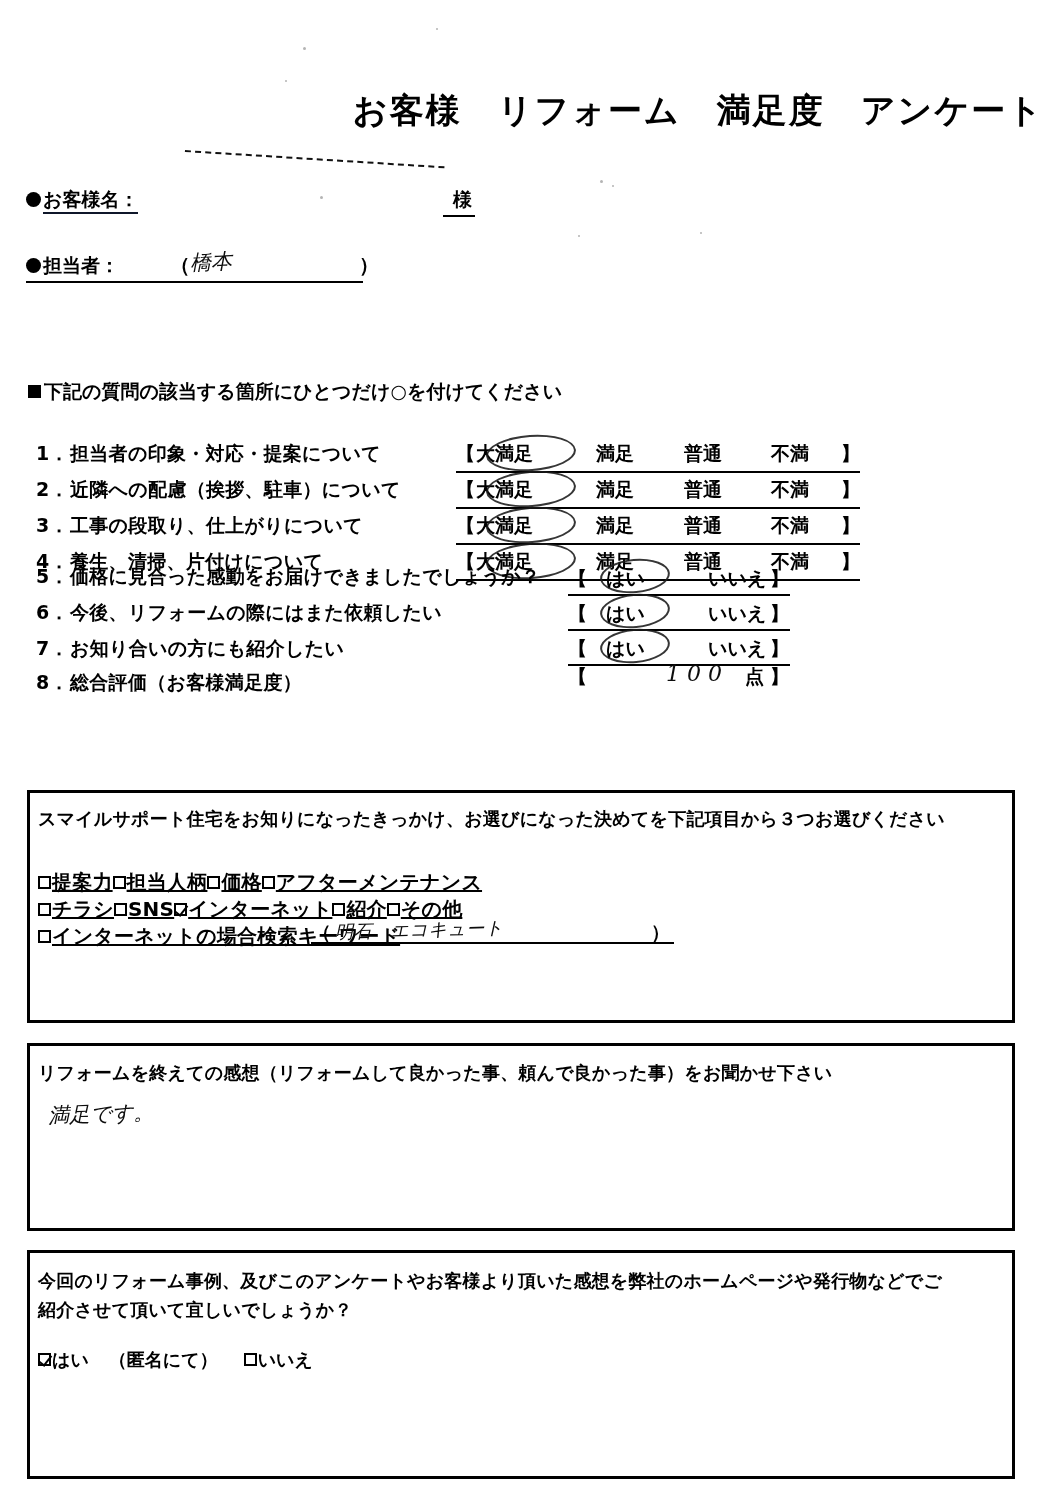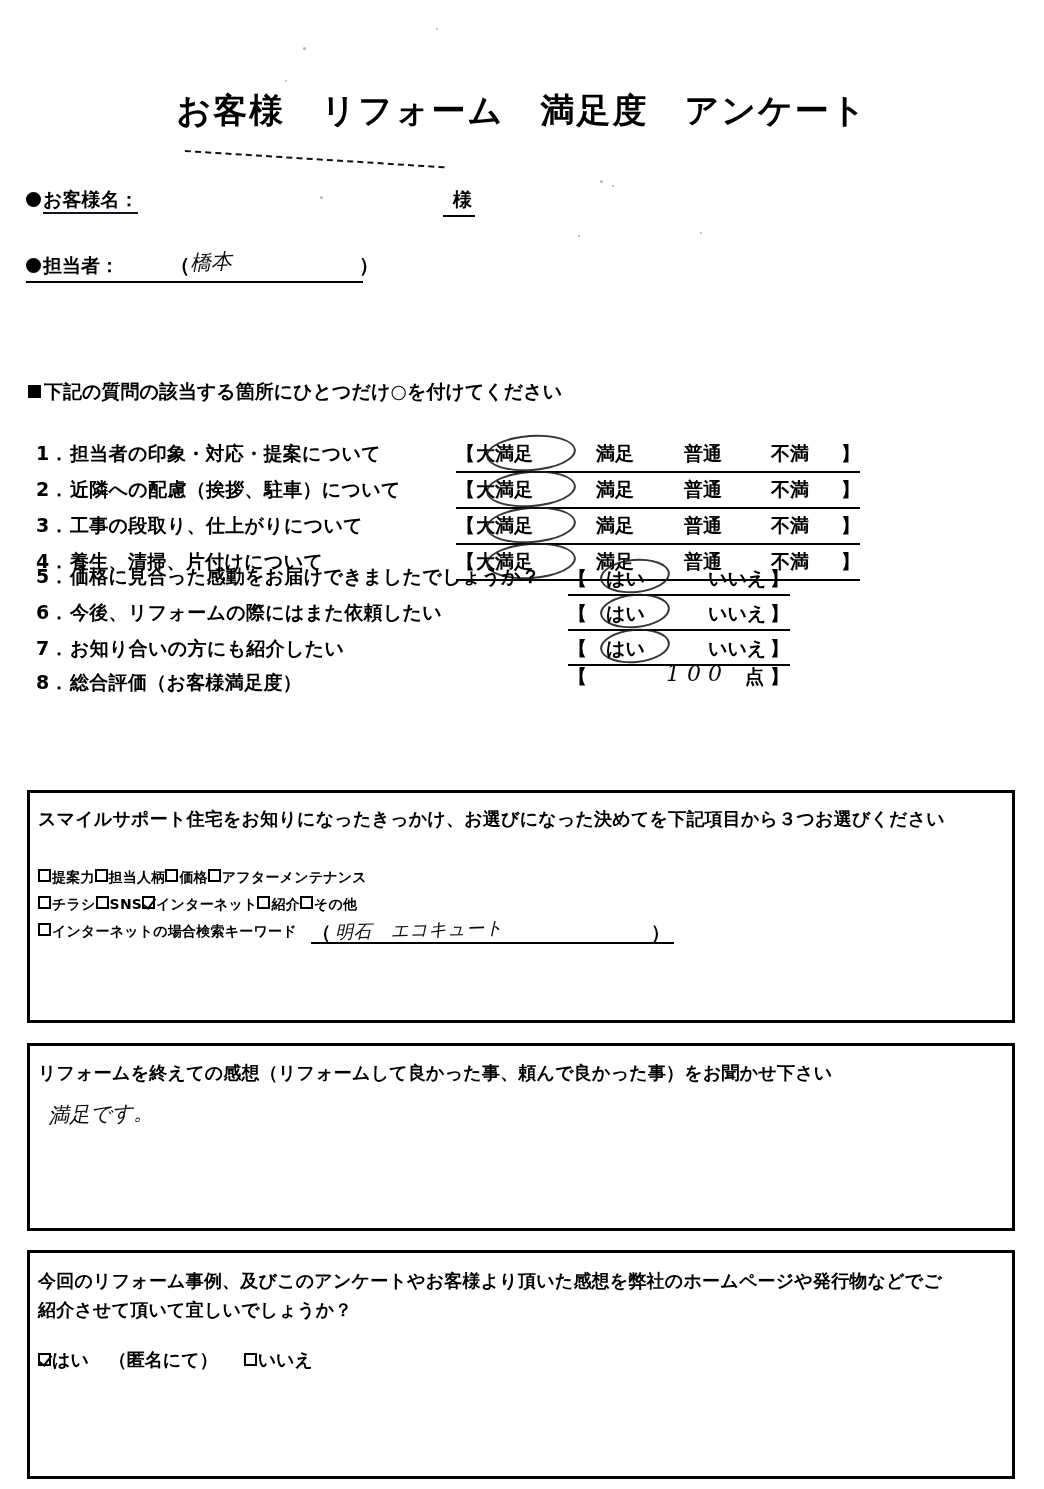--- a/index.html
+++ b/index.html
@@ -25,21 +25,21 @@
     background: #777;
     border-radius: 50%;
     opacity: .55;
   }
 
   
   #title {
     position: absolute;
     left: 0; top: 88px;
     width: 1044px;
-    text-align: center;
+    text-align: right;
     font-size: 34px;
     font-weight: bold;
     letter-spacing: 2px;
     white-space: pre;
   }
   #title-underline {
     position: absolute;
     left: 185px; top: 150px;
     width: 260px; height: 20px;
     border-top: 2px dashed #111;
@@ -196,24 +196,25 @@
 
   .box-heading {
     position: absolute;
     font-size: 18px;
     font-weight: bold;
     white-space: nowrap;
     letter-spacing: .2px;
   }
   .chk-line {
     position: absolute;
-    font-size: 14px;
+    font-size: 20px;
     font-weight: bold;
     white-space: nowrap;
     letter-spacing: .2px;
+    text-decoration: underline;
   }
   .cb {
     display: inline-block;
     width: 13px; height: 13px;
     border: 2px solid #000;
     box-sizing: border-box;
     margin-right: 1px;
     vertical-align: 0px;
     position: relative;
   }

